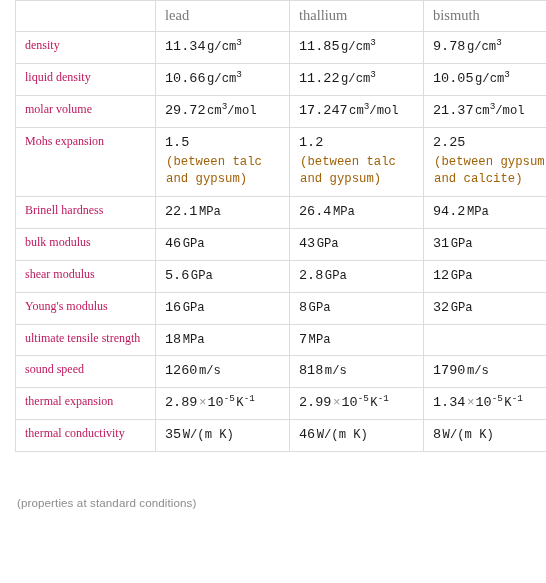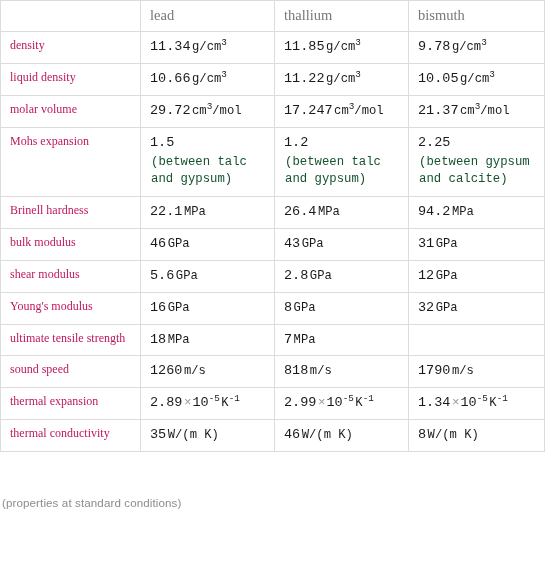--- a/index.html
+++ b/index.html
@@ -12,20 +12,21 @@
     height: 583px;
     font-family: "Liberation Sans", sans-serif;
     color: #000000;
     overflow: hidden;
   }
   .page {
     width: 546px;
     height: 583px;
     position: relative;
     box-sizing: border-box;
+    padding-left: 15px;
   }
   table.props {
     border-collapse: collapse;
     table-layout: fixed;
     width: 545px;
     margin: 0;
     border-top: 1px solid #dcdcdc;
     border-left: 1px solid #dcdcdc;
     border-right: 1px solid #dcdcdc;
   }
@@ -86,21 +87,21 @@
     vertical-align: super;
     line-height: 0;
   }
   .times {
     color: #9a9a9a;
     margin: 0 1px 0 1.5px;
     font-size: 12.5px;
   }
   .note {
     display: block;
-    color: #14532d;
+    color: #a16207;
     font-size: 12.3px;
     line-height: 1.45;
     margin-top: 2px;
     padding-left: 1px;
   }
   .footer {
     font-family: "Liberation Sans", sans-serif;
     font-size: 11.6px;
     color: #8c8c8c;
     padding: 8px 0 0 2px;

